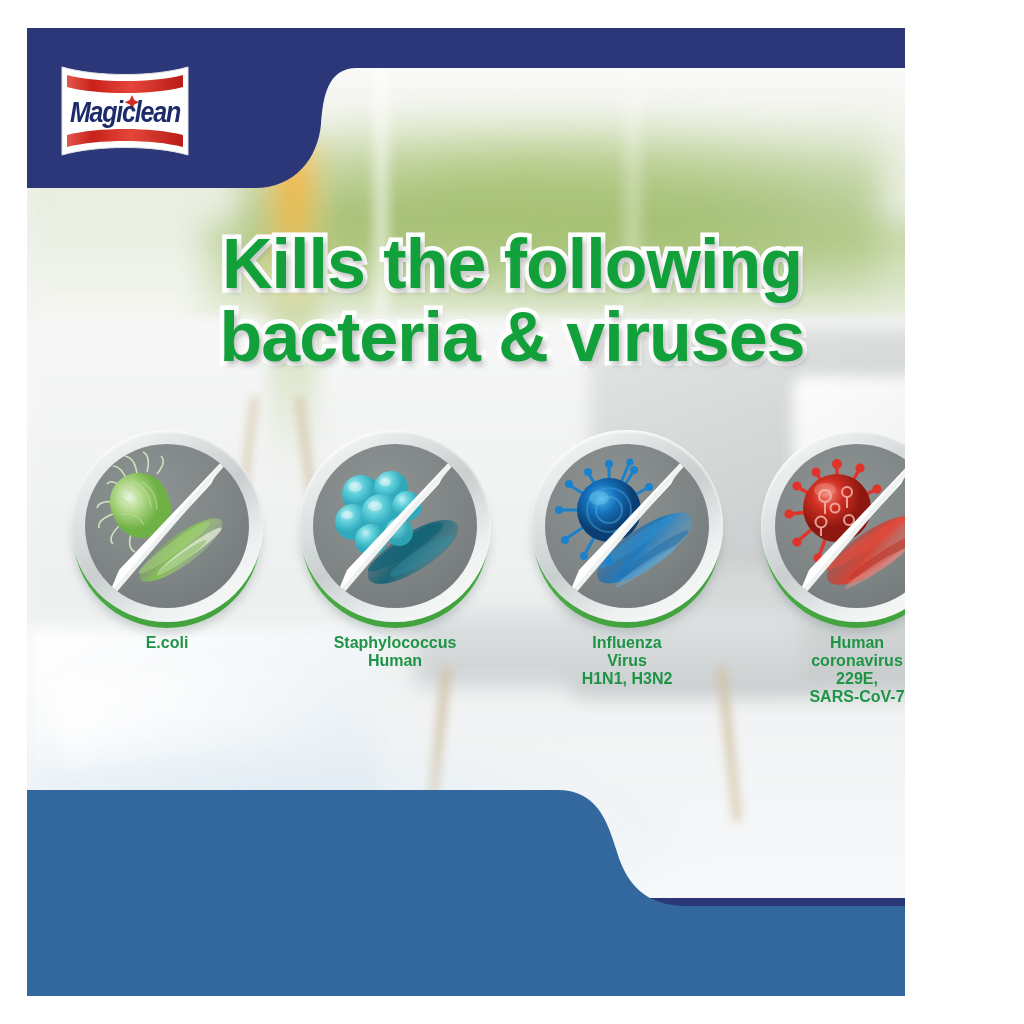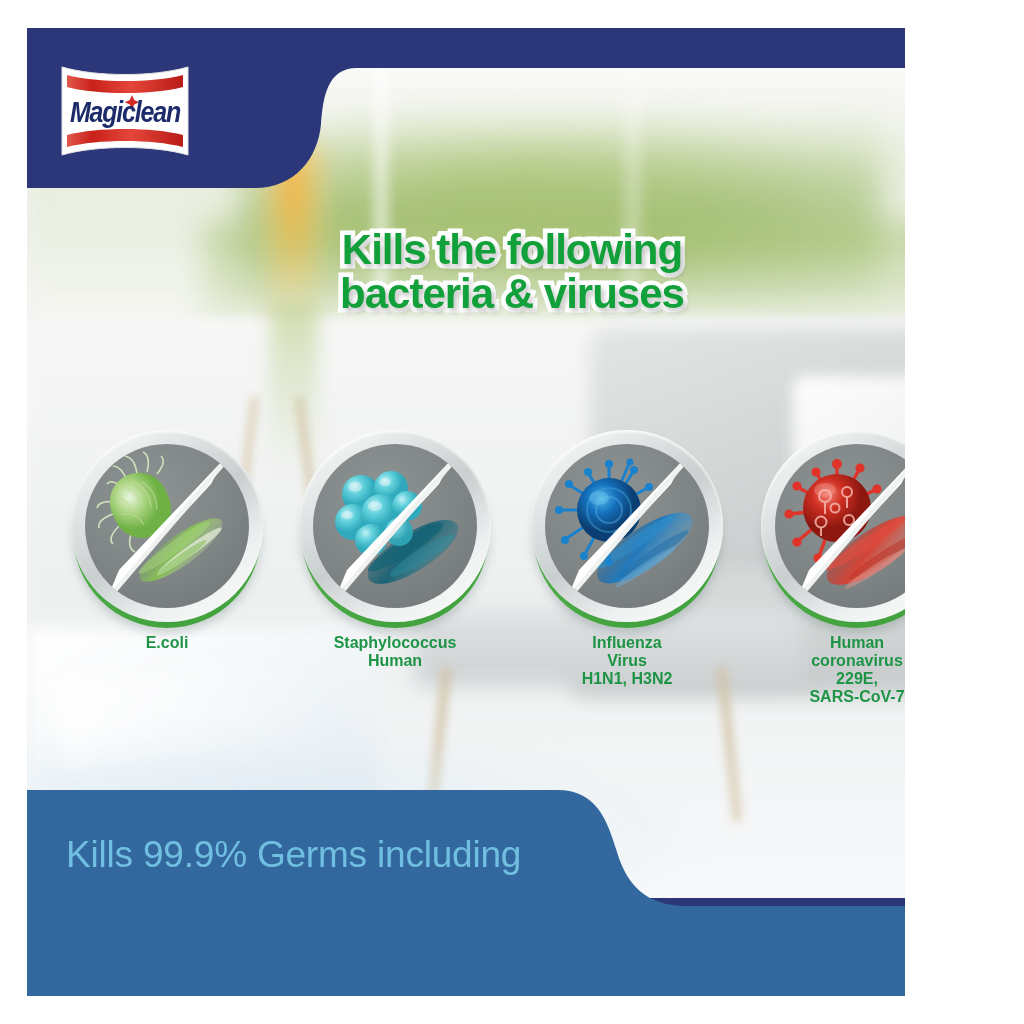--- a/index.html
+++ b/index.html
@@ -142,21 +142,21 @@
     font-size:25px; letter-spacing:-1.2px;
     color:#1d2b6b; text-shadow:0 1px 0 rgba(255,255,255,.8);
     transform:scaleY(1.18);
   }
 
   
   .headline {
     position:absolute; left:0; top:228px; width:1024px;
     text-align:center;
     font-weight:bold;
-    font-size:42px;
+    font-size:70px;
     line-height:1.04;
     color:#12A03A;
     letter-spacing:-1px;
     -webkit-text-stroke:9px #ffffff;
     paint-order:stroke fill;
     text-shadow:3px 4px 5px rgba(120,120,120,.45);
   }
   .headline .l1, .headline .l2 { display:block; }
 
   
@@ -543,21 +543,20 @@
 
   <div class="band-navy"></div>
 
   <div class="band-blue">
     <svg viewBox="0 0 970 206" preserveAspectRatio="none" aria-hidden="true">
       <path d="M0,0 H530 C570,0 580,30 590,62 C600,96 620,116 660,116 H970 V206 H0 Z" fill="#33689E"></path>
     </svg>
   </div>
 
   <div class="band-text">
-    <div class="line1">Kills 99.9% Germs including</div>
   </div>
 
   <div class="frame-t"></div>
   <div class="frame-b"></div>
   <div class="frame-l"></div>
   <div class="frame-r"></div>
 
 </div>
 
 </body></html>

